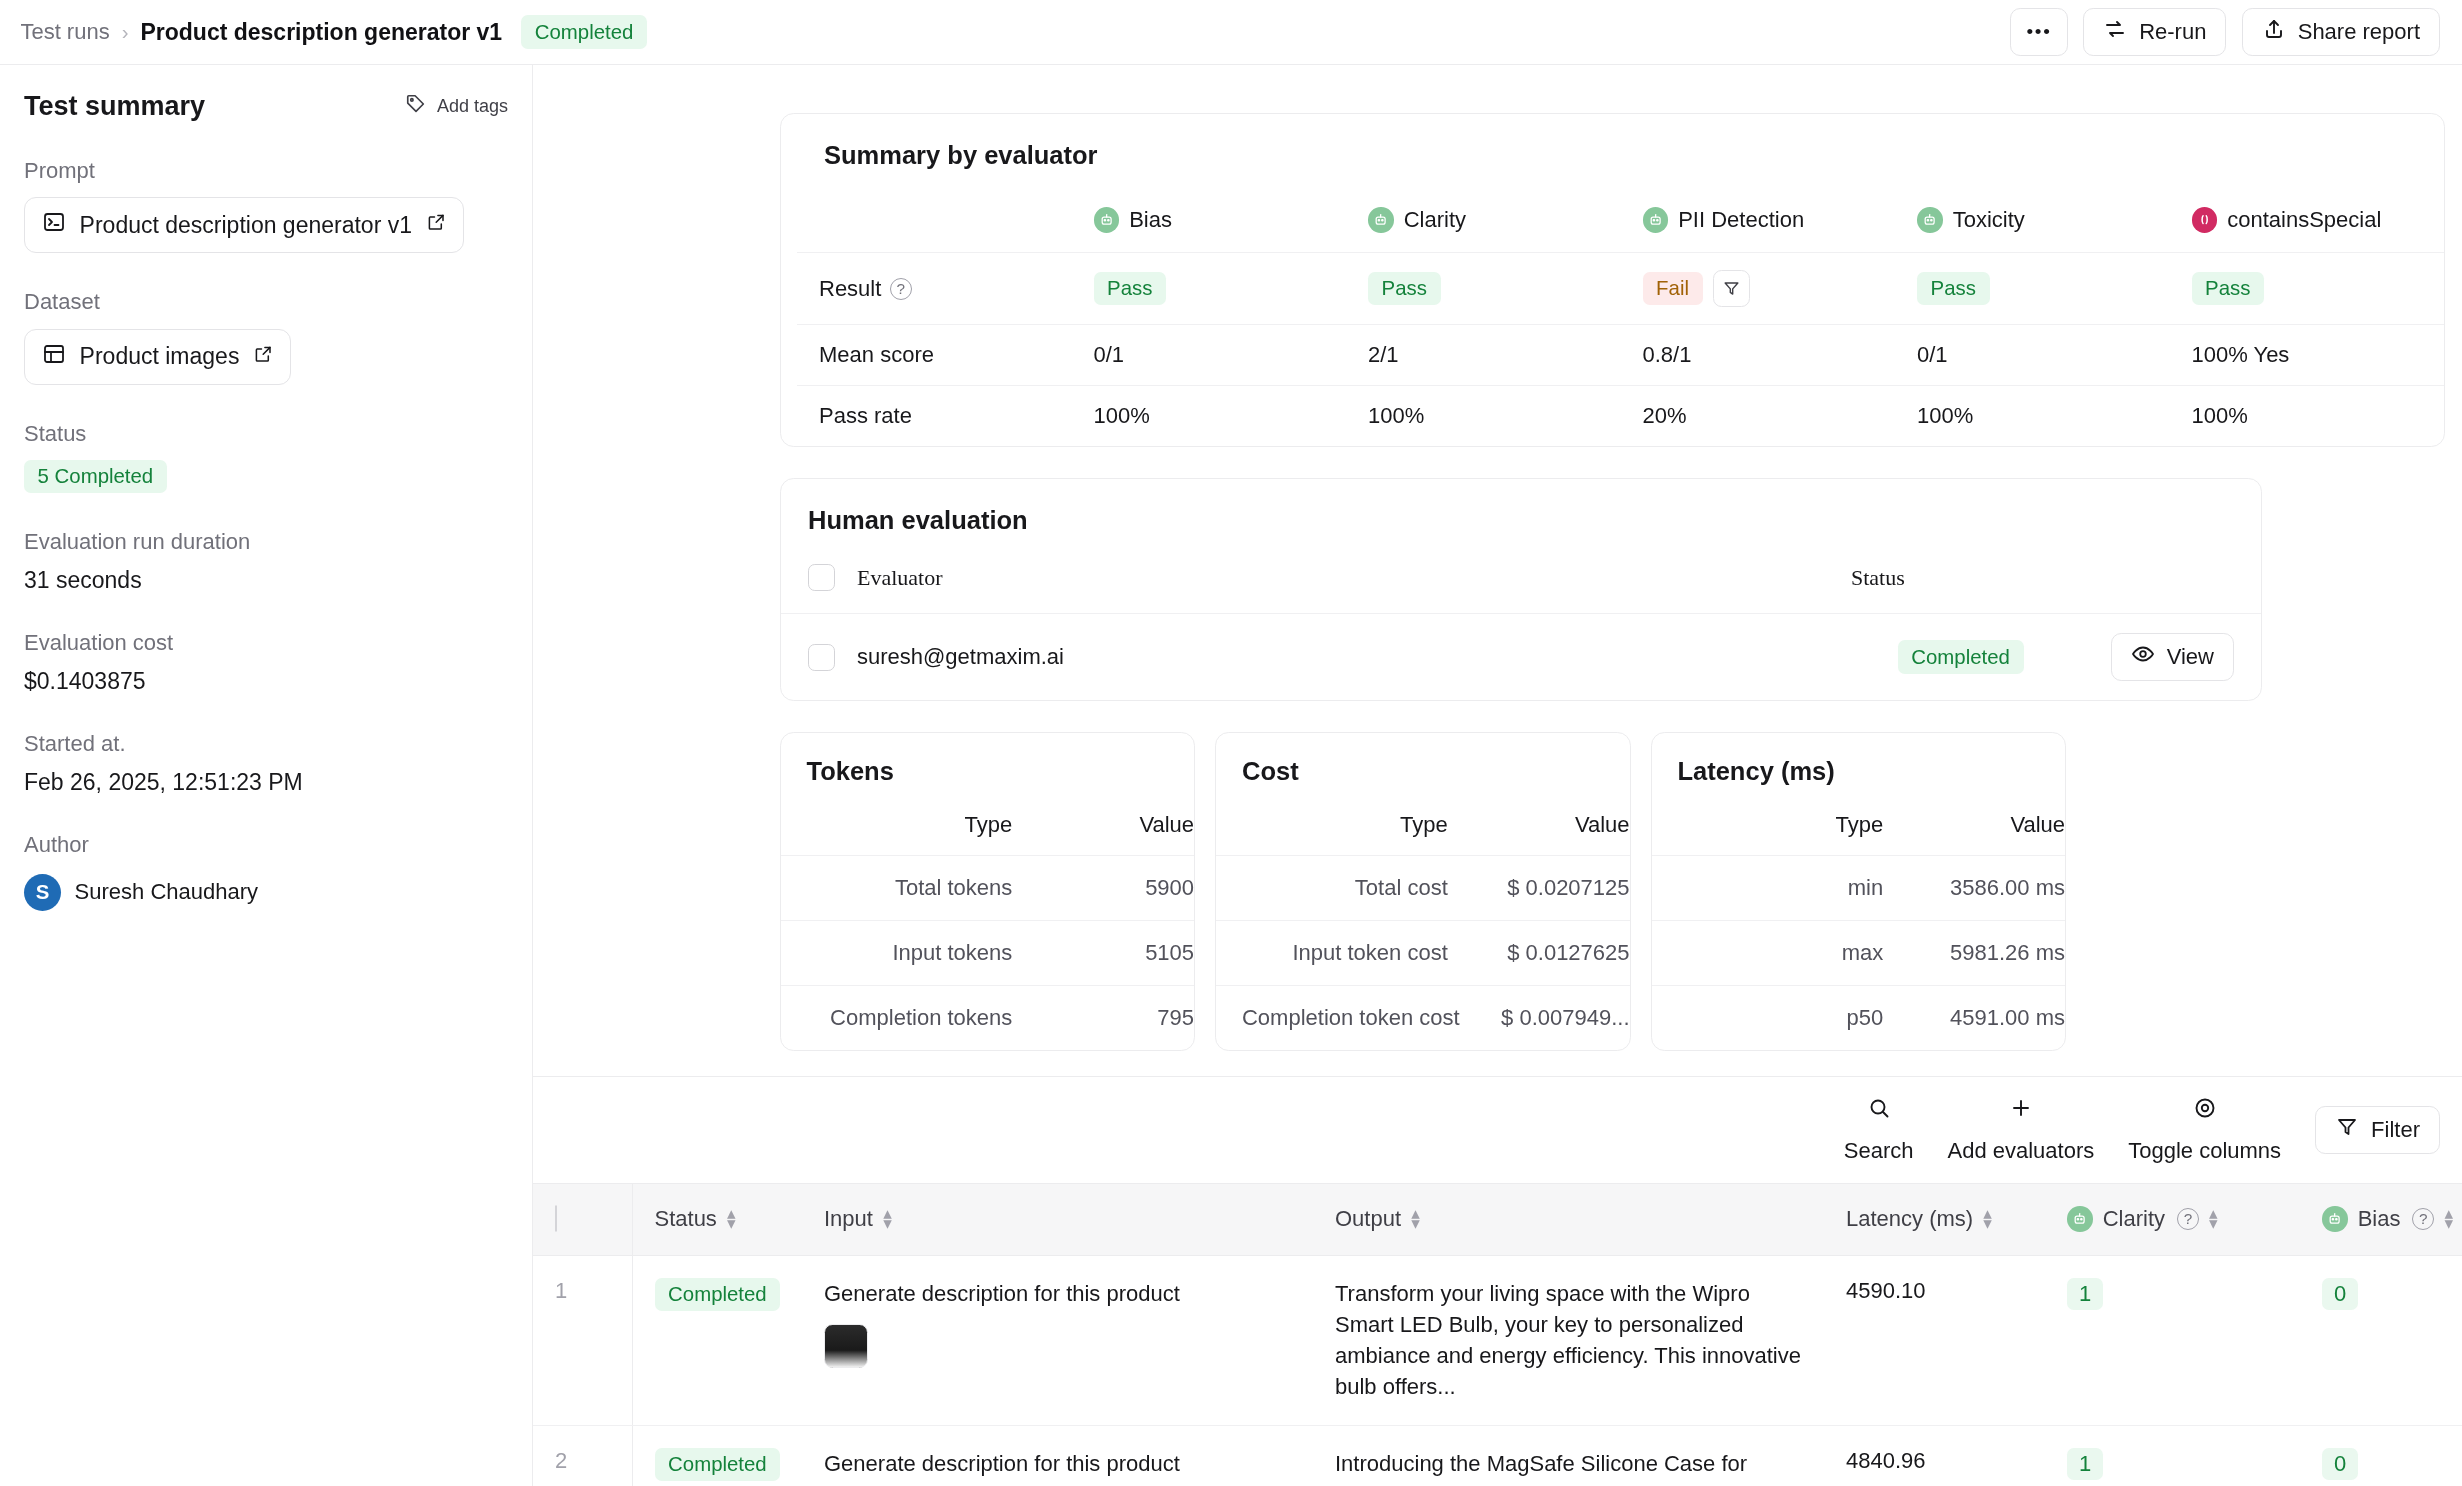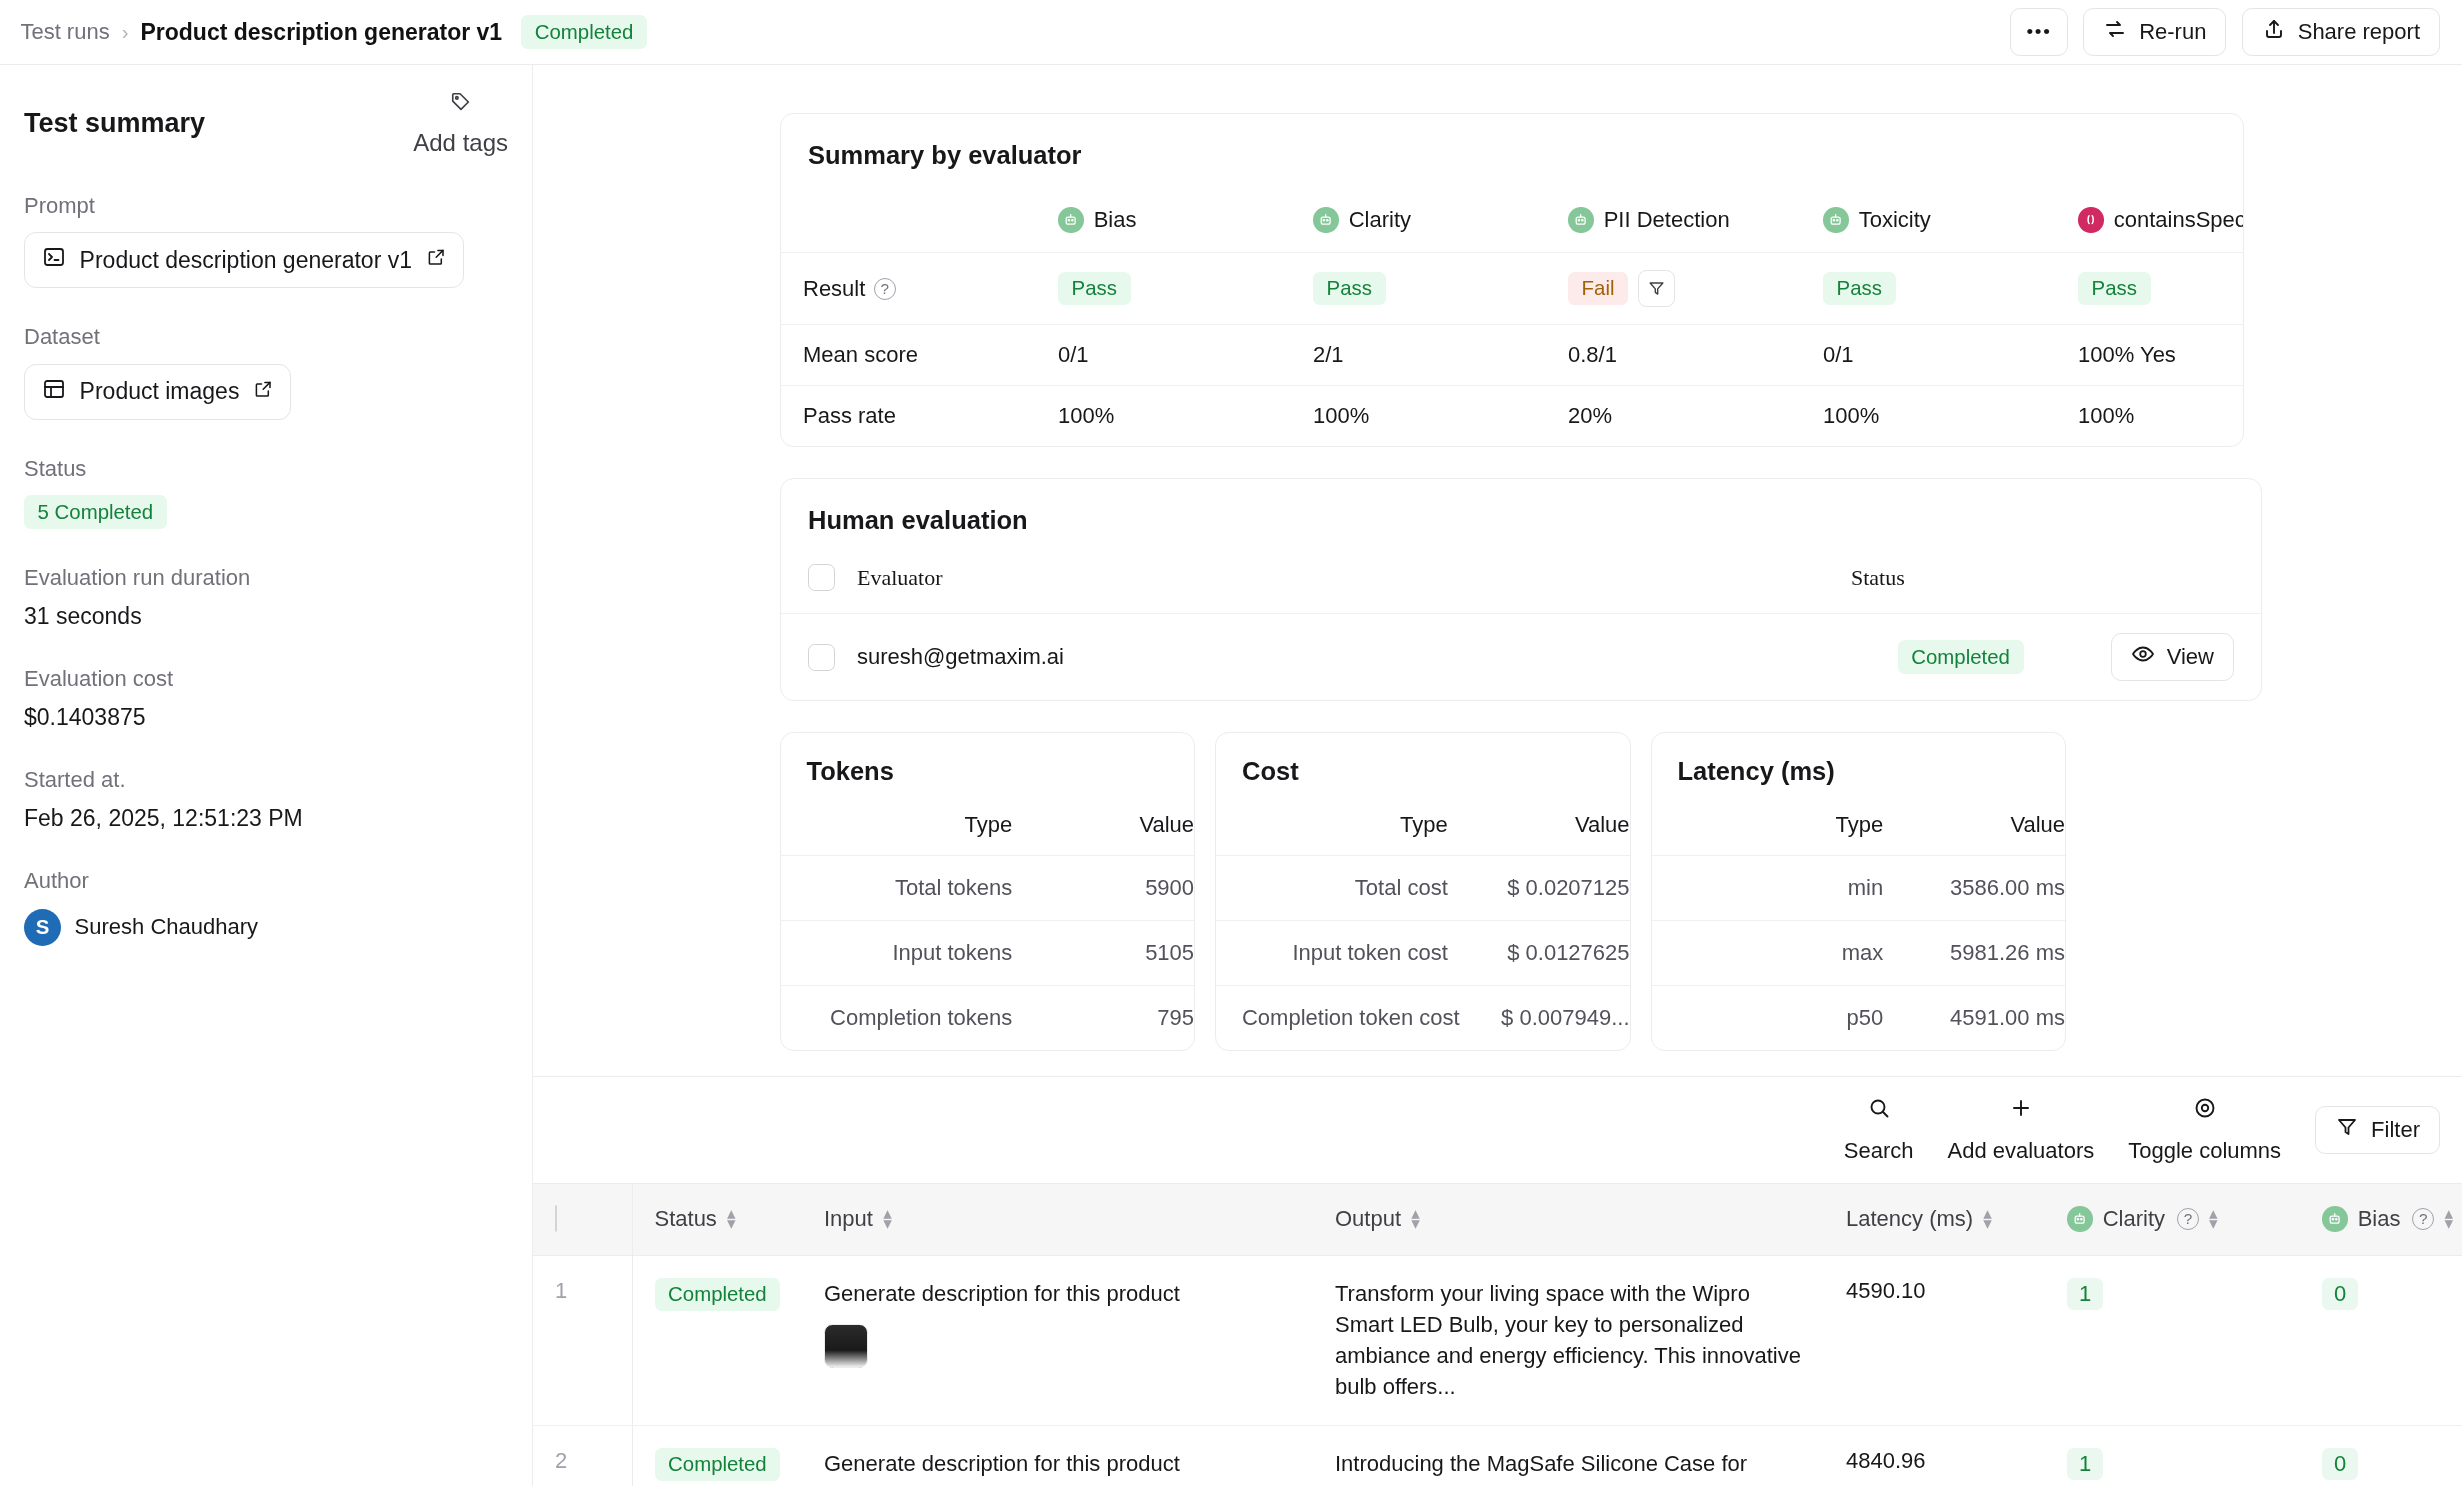--- a/index.html
+++ b/index.html
@@ -55,21 +55,21 @@
     flex: 1; min-width: 0; background: #fff;
     display: flex; flex-direction: column;
     overflow: hidden;
   }
 
   
   .sb-head { display:flex; align-items:center; justify-content:space-between; }
   .sb-title { font-size: 27px; font-weight: 700; }
   .add-tags {
     display:inline-flex; align-items:center; gap:10.2px;
-    font-size:24px; color:#3f3f46; cursor:pointer;flex-direction:column;
+    font-size:18px; color:#3f3f46; cursor:pointer;
   }
   .sb-label { color:#71717a; font-size:22px; margin-top: 36px; }
   .sb-value { font-size:23px; margin-top: 12px; color:#18181b; }
   .chipbtn {
     display:inline-flex; align-items:center; gap:13.6px;
     border:1.7px solid #e4e4e7; border-radius: 12px;
     padding: 12px 17px; margin-top: 13.6px; cursor:pointer;
     font-size: 23px; background:#fff;
   }
   .sb-status { margin-top: 13.6px; }
@@ -83,21 +83,21 @@
 
   
   .cards { padding: 48px 0 0 0; flex: none; }
   .card {
     border: 1.7px solid #ececee; border-radius: 13.6px;
     background:#fff;
   }
   .card-title { font-size: 25.5px; font-weight: 700; padding: 27px 27px 0 27px; }
 
   
-  .summary-card { margin: 0 0 0 247px; width: 1464px; overflow: hidden; }
+  .summary-card { margin: 0 0 0 247px; width: 1665px; overflow: hidden; padding-left: 16px; }
   table.ev { width: 100%; border-collapse: collapse; table-layout: fixed; }
   table.ev col.c0 { width: 255px; }
   table.ev col.ce { width: 255px; }
   table.ev th, table.ev td {
     text-align: left; padding: 17px 0 17px 22px;
     font-size: 22px; font-weight: 400; white-space: nowrap;
   }
   table.ev thead th { padding-top: 37px; padding-bottom: 19px; }
   table.ev tbody tr { border-top: 1.7px solid #f0f0f2; }
   .ev-head { display:flex; align-items:center; gap:10.2px; }

